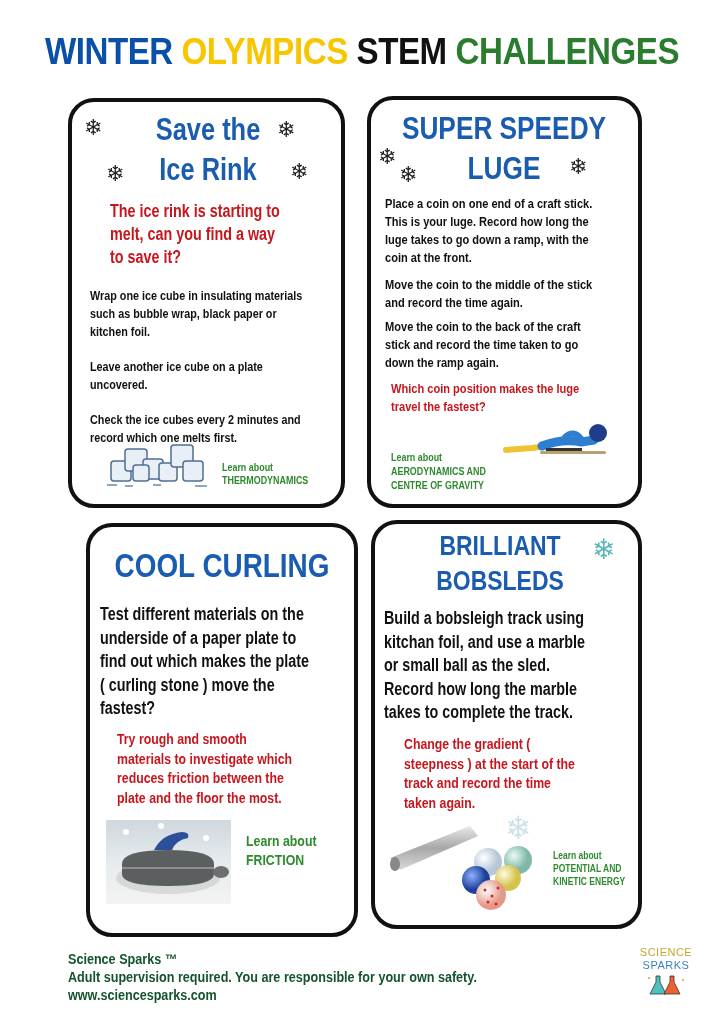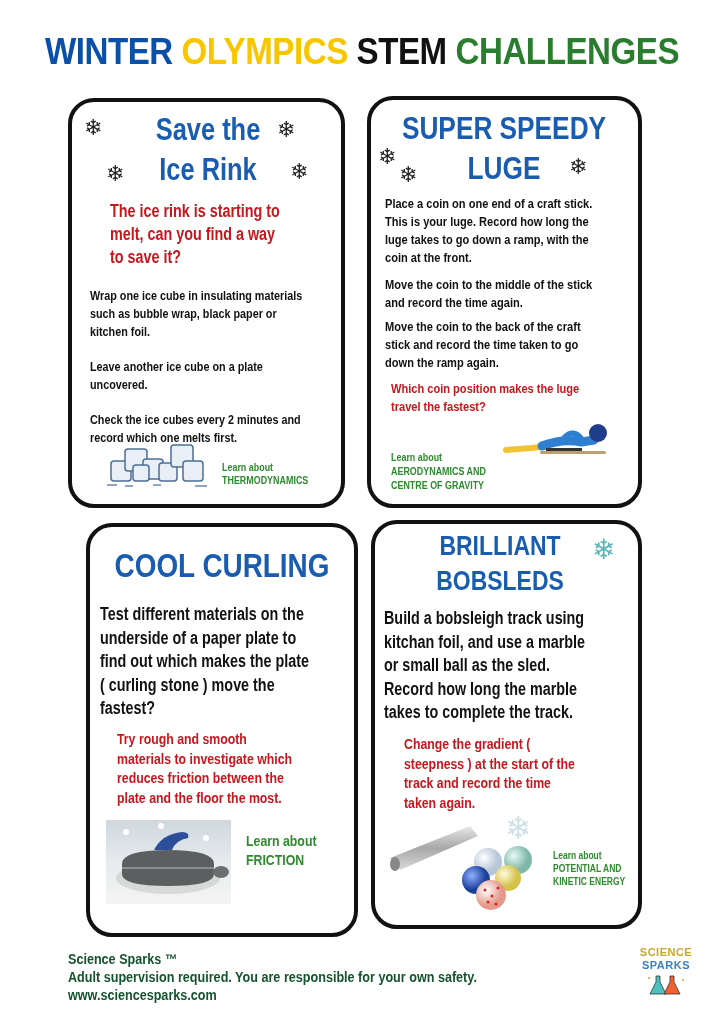--- a/index.html
+++ b/index.html
@@ -221,21 +221,21 @@
   <div>Learn about</div>
   <div>POTENTIAL AND</div>
   <div>KINETIC ENERGY</div>
 </div>
 
 <div class="footer">
   <div>Science Sparks ™</div>
   <div>Adult supervision required. You are responsible for your own safety.</div>
   <div>www.sciencesparks.com</div>
 </div>
-<div style="position:absolute; left:637px; top:946px; width:58px; height:60px; text-align:center; font-weight:bold; font-size:11px; line-height:13px; letter-spacing:0.5px;">
+<div style="position:absolute; left:637px; top:946px; width:58px; height:60px; text-align:center; font-weight:normal; font-size:11px; line-height:13px; letter-spacing:0.5px;">
   <div style="color:#c9a628;">SCIENCE</div>
   <div style="color:#3a7fc4;text-align:center;">SPARKS</div>
   <svg width="40" height="26" viewBox="0 0 40 26">
     <path d="M10 4 L14 4 L14 10 L20 22 L4 22 L10 10 Z" fill="#4fc0c0" stroke="#333" stroke-width="0.8"></path>
     <path d="M24 4 L28 4 L28 10 L34 22 L18 22 L24 10 Z" fill="#f06030" stroke="#333" stroke-width="0.8"></path>
     <circle cx="3" cy="6" r="1" fill="#c9a628"></circle>
       <circle cx="37" cy="8" r="1" fill="#c9a628"></circle>
   </svg>
 </div>
 

